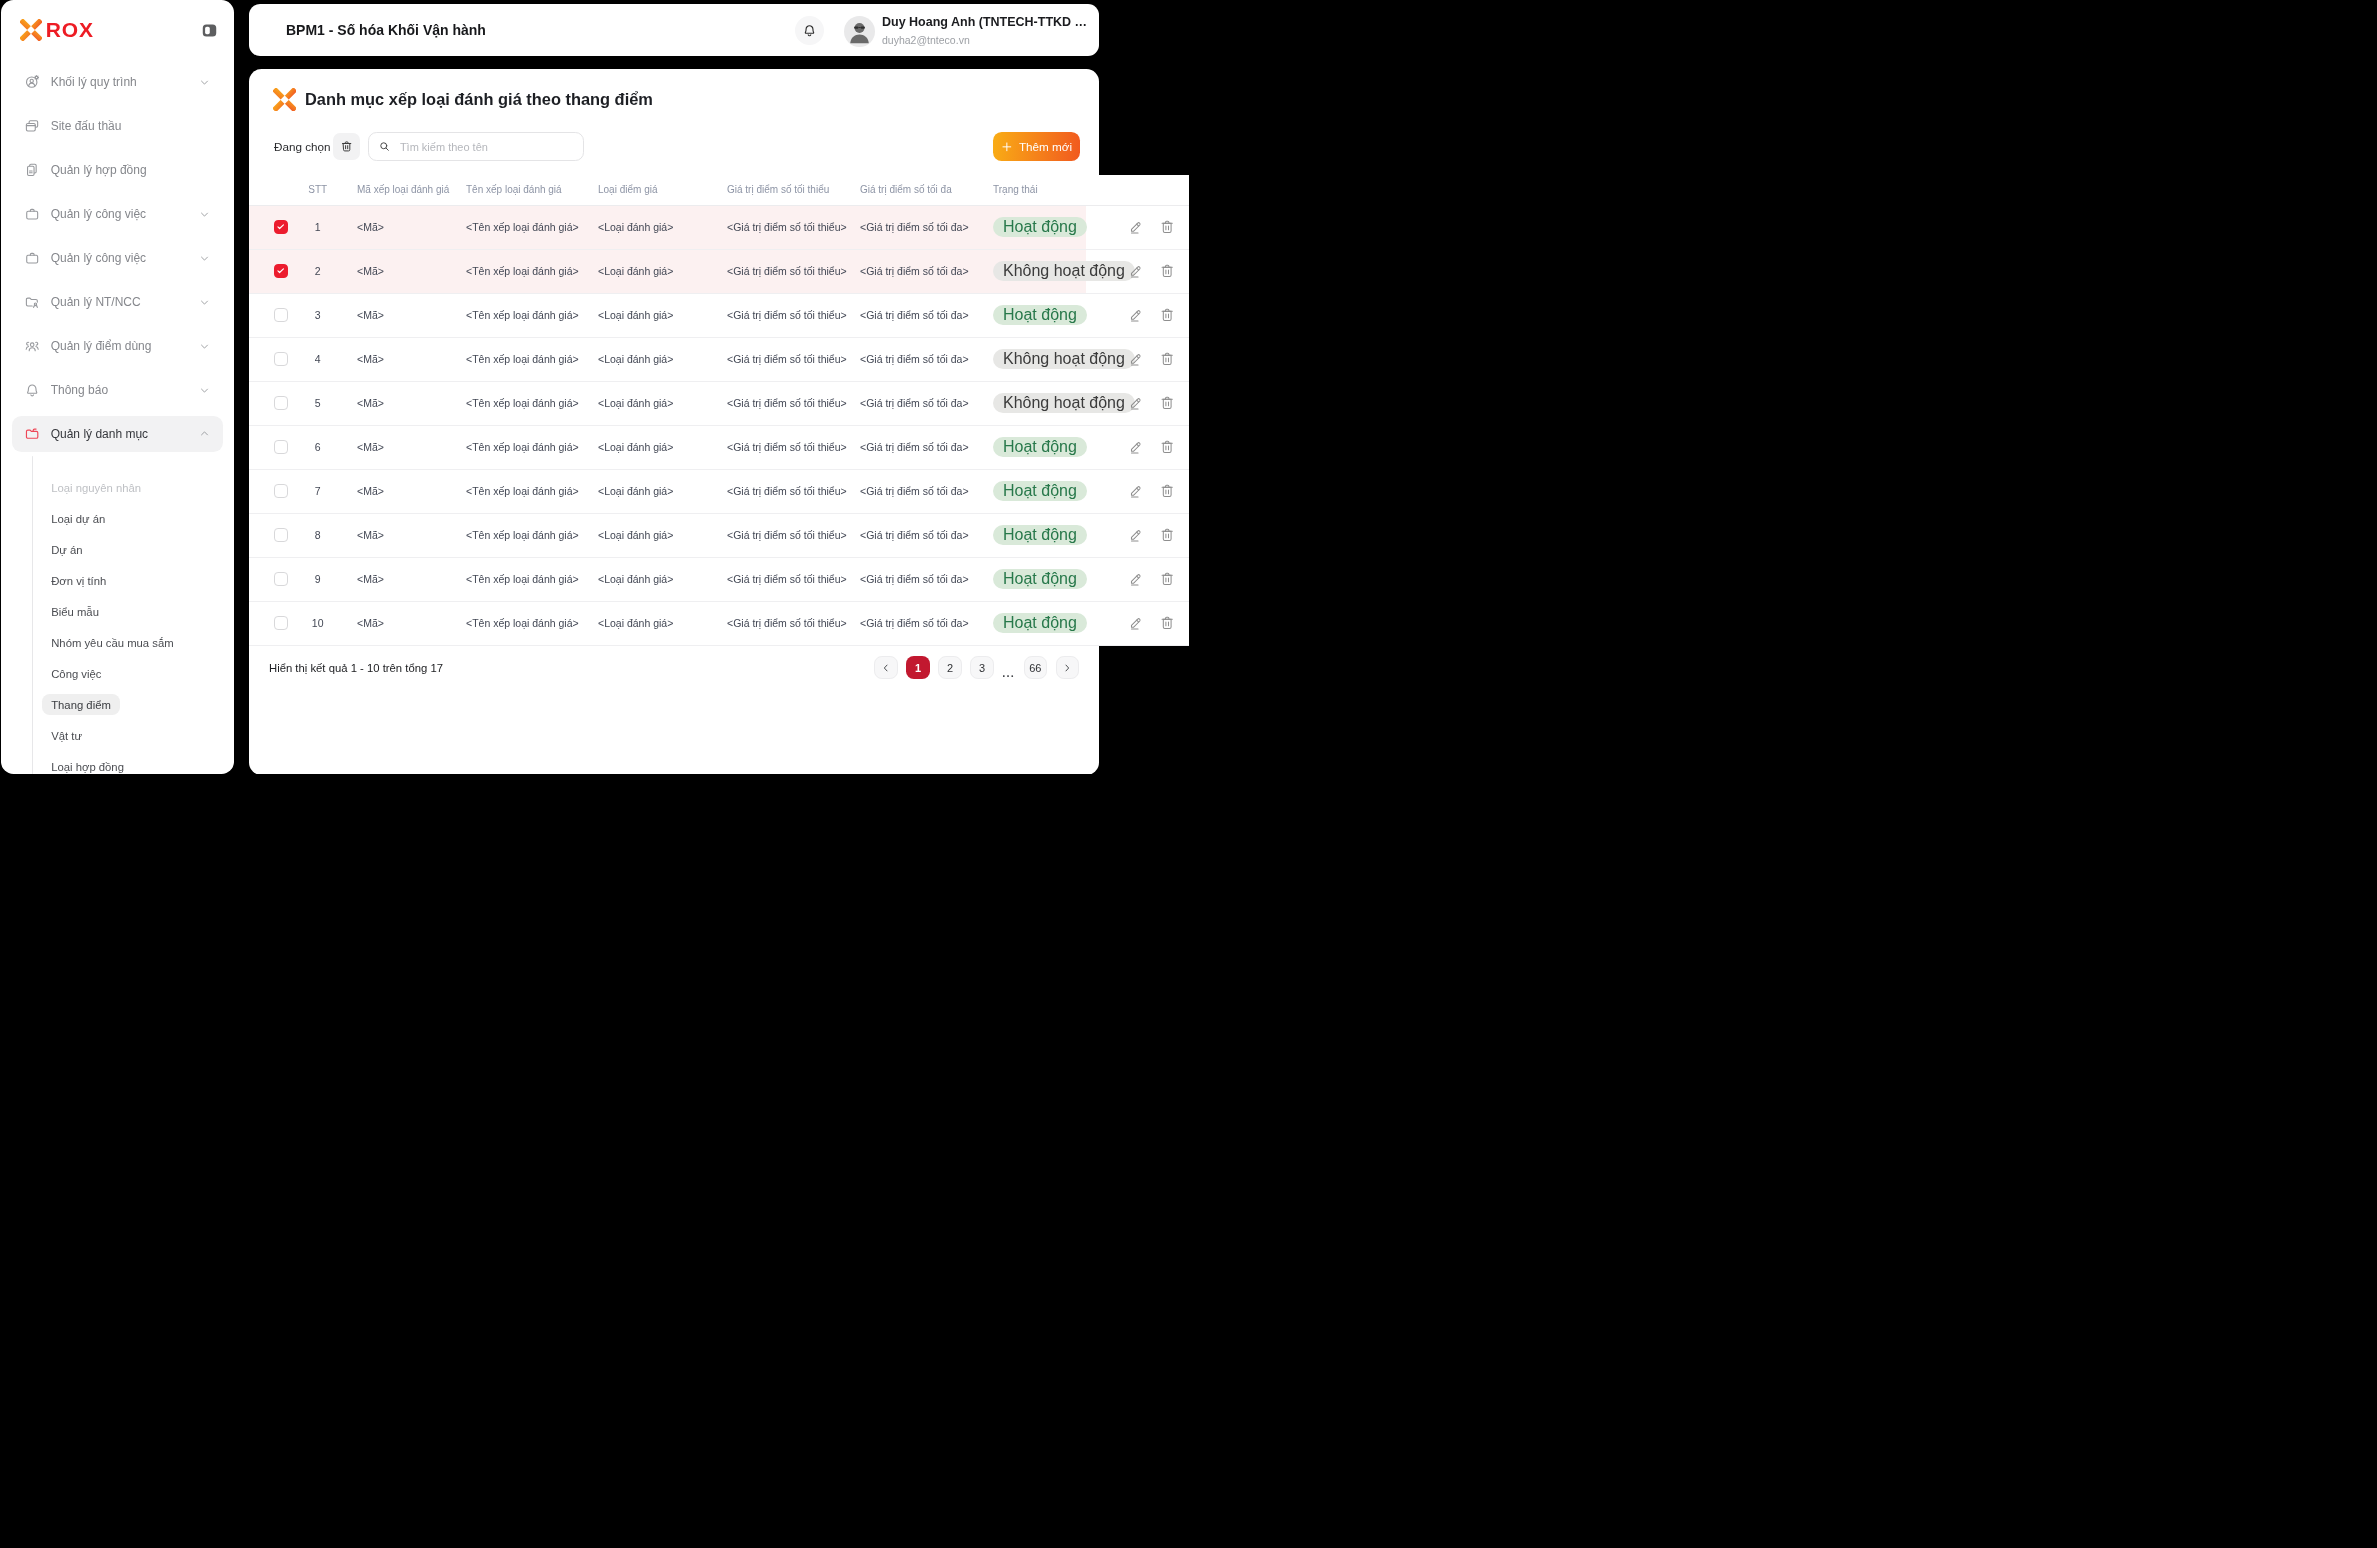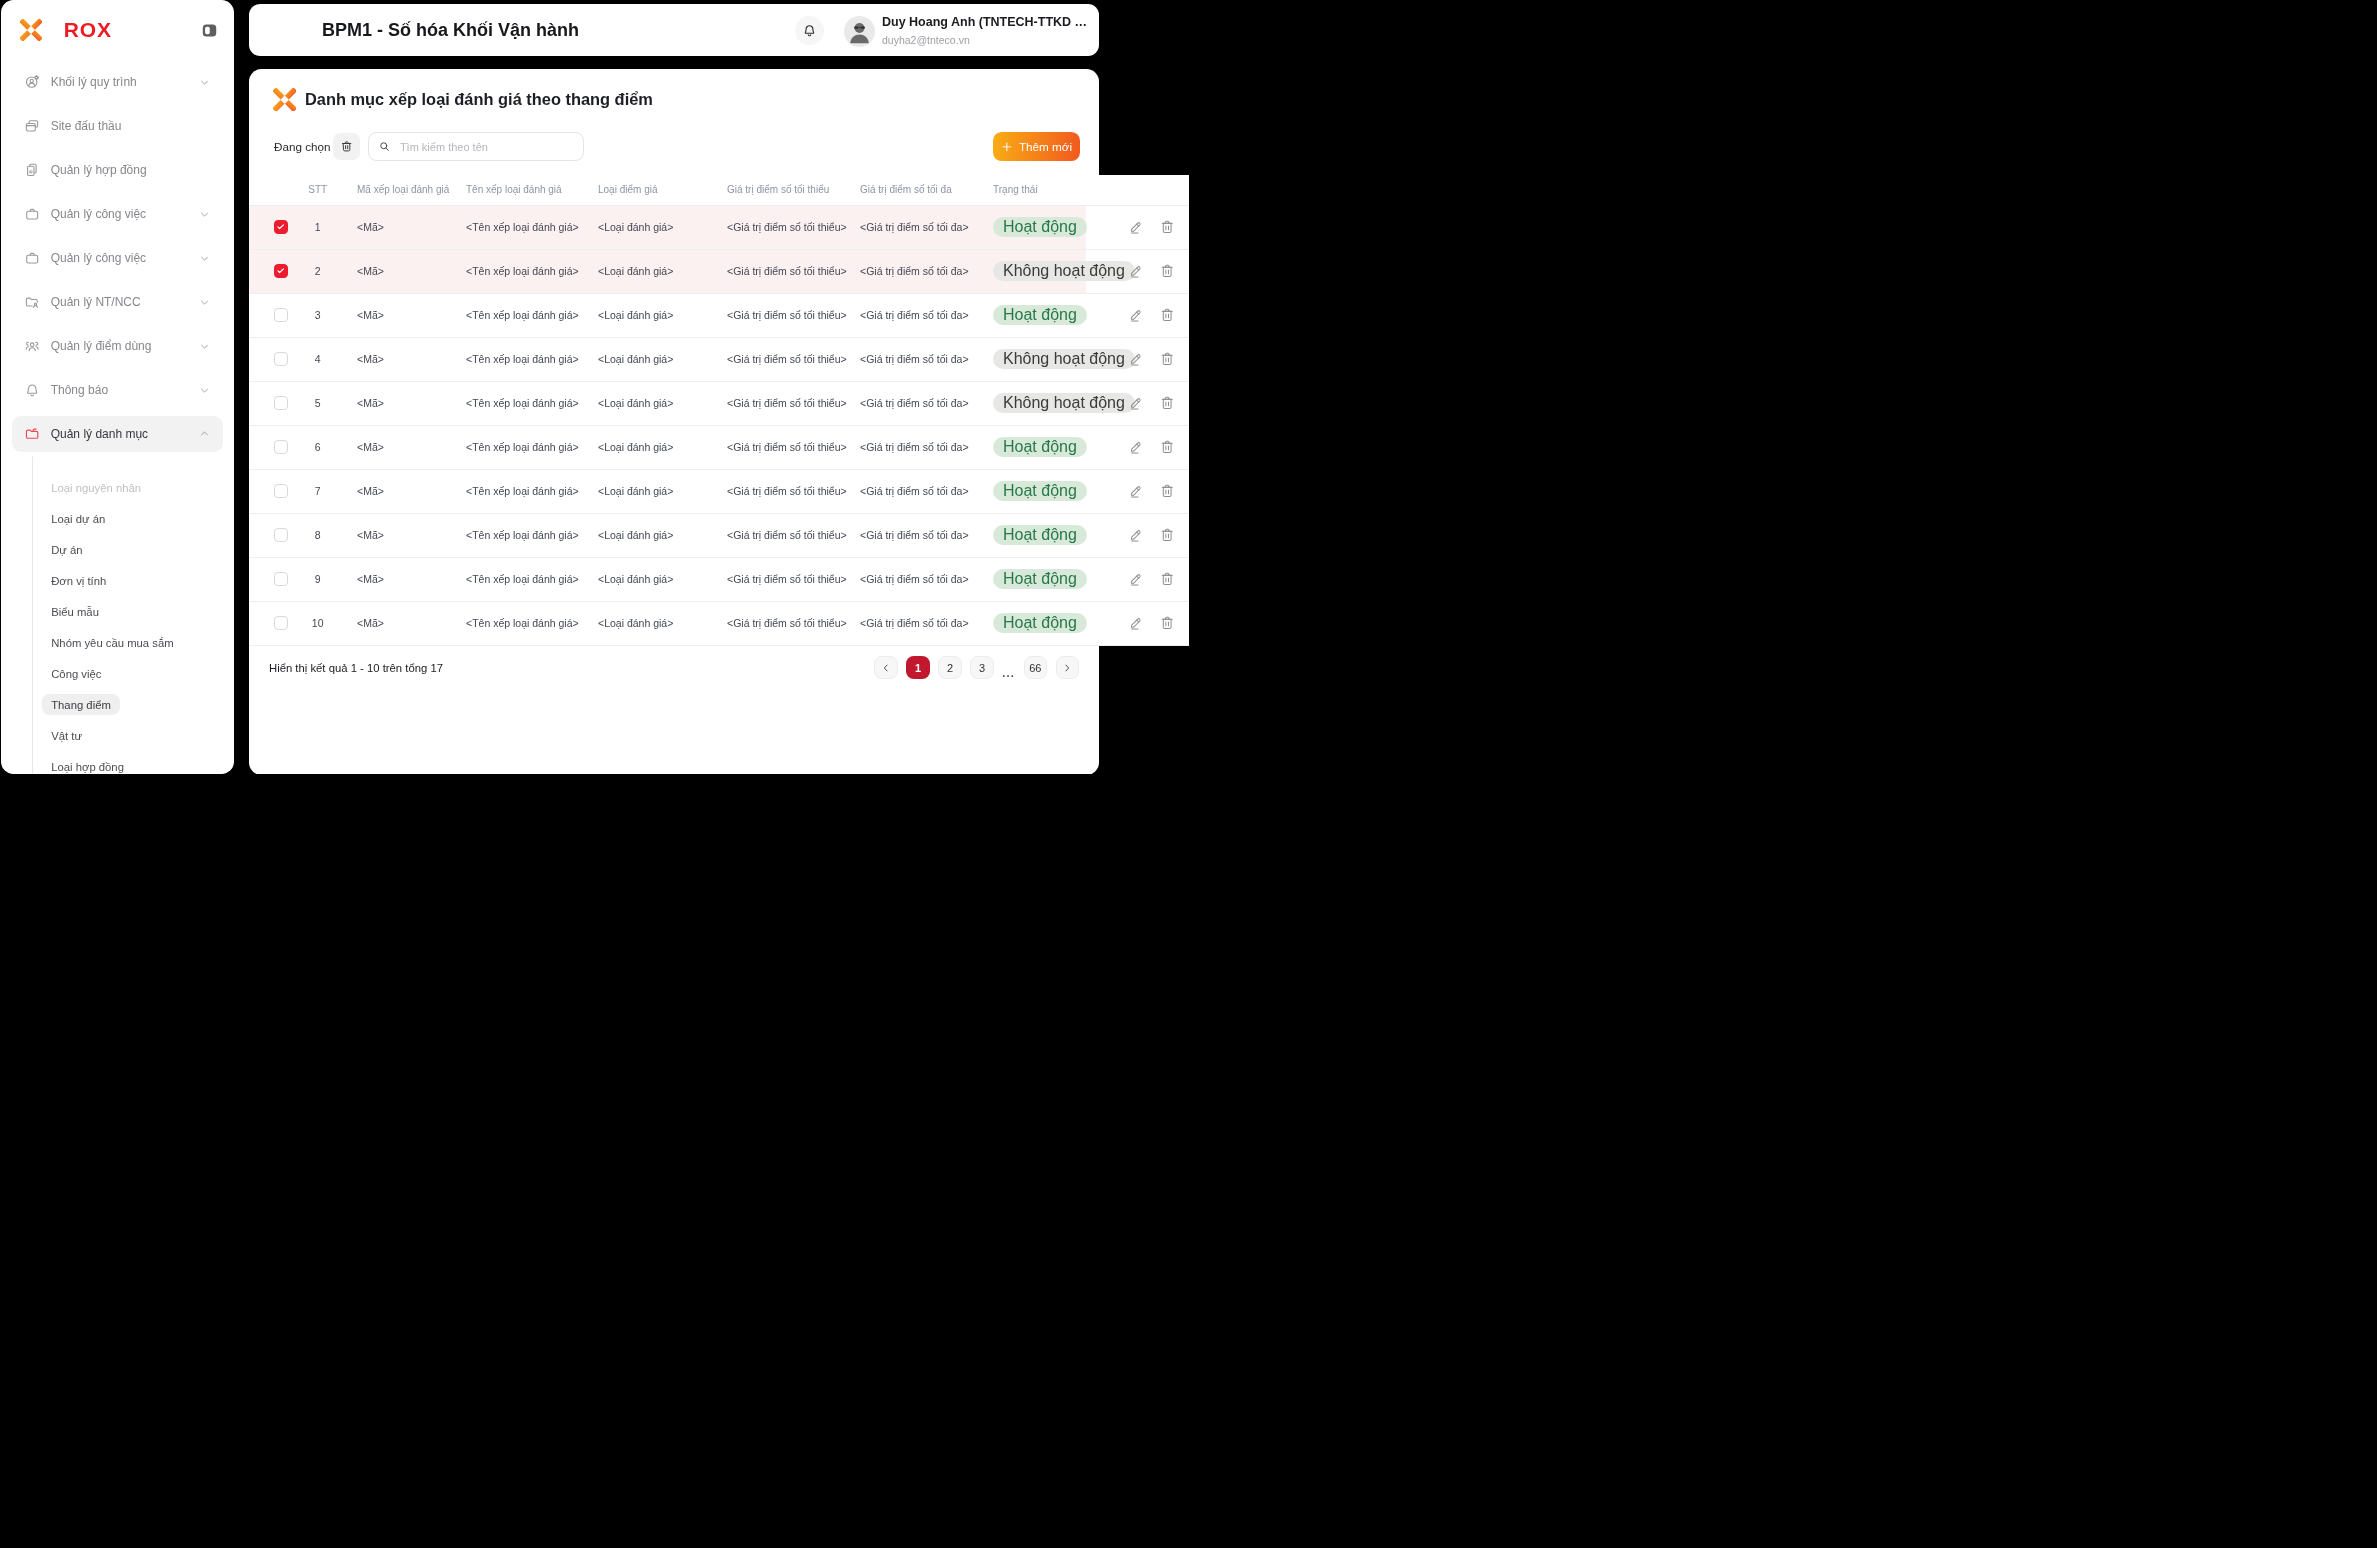--- a/index.html
+++ b/index.html
@@ -4,42 +4,42 @@
 <style>
   html,body{margin:0;padding:0;background:#000;}
   body{font-family:"Liberation Sans","DejaVu Sans",sans-serif;-webkit-font-smoothing:antialiased;}
   .stage{position:relative;width:1189px;height:774px;background:#000;overflow:hidden;}
 
   
   .sidebar{position:absolute;left:0.8px;top:0;width:233px;height:774px;background:#fff;border-radius:12.5px;}
   .logo-row{position:absolute;top:17px;left:19px;right:15.6px;height:26.5px;display:flex;align-items:center;}
   .logo-x{width:22px;height:22px;display:inline-flex;}
   .logo-x svg{width:22px;height:22px;}
-  .logo-text{font-size:21px;font-weight:800;color:#ED1C24;letter-spacing:0.8px;margin-left:22px;line-height:26.5px;}
+  .logo-text{font-size:21px;font-weight:800;color:#ED1C24;letter-spacing:0.8px;margin-left:4px;line-height:26.5px;}
   .collapse-btn{margin-left:auto;width:17px;height:17px;display:inline-flex;cursor:pointer;}
   .nav{position:absolute;top:60px;left:11px;right:11px;}
   .nav-item{height:44px;display:flex;align-items:center;padding:0 12.5px;color:#85878C;cursor:pointer;}
   .nav-item.active{height:36px;margin:3.9px 0;background:#F2F2F3;border-radius:9.4px;color:#35373C;}
   .nav-ic{width:16.4px;height:16.4px;display:inline-flex;flex:none;}
   .nav-ic svg{width:16.4px;height:16.4px;}
   .nav-label{margin-left:10px;font-size:12px;white-space:nowrap;overflow:hidden;}
   .nav-item.active .nav-label{font-weight:500;}
   .nav-chev{margin-left:auto;width:11px;height:11px;display:inline-flex;color:#97999D;}
   .nav-chev svg{width:11px;height:11px;}
   .nav-chev.up svg{transform:rotate(180deg);}
   .subnav{position:absolute;top:472px;left:11px;right:11px;}
   .guide-line{position:absolute;left:31px;top:456px;height:318px;width:1.6px;background:#E7E7E9;border-radius:0.8px;}
   .sub-item{height:31px;display:flex;align-items:center;padding-left:30px;cursor:pointer;}
   .sub-label{font-size:11.3px;color:#4B4D52;padding:4.7px 9.4px;border-radius:7.8px;white-space:nowrap;}
   .sub-item.dimmed .sub-label{color:#BFC1C5;}
   .sub-item.selected .sub-label{background:#EFEFEF;color:#3A3C40;}
 
   
   .header-card{position:absolute;left:249px;top:3.9px;width:850px;height:52px;background:#fff;border-radius:11px;}
-  .hdr-title{position:absolute;left:37px;top:0;height:52px;line-height:52px;font-size:18px;font-weight:700;color:#17181B;margin-left:36px;}
+  .hdr-title{position:absolute;left:37px;top:0;height:52px;line-height:52px;font-size:14px;font-weight:700;color:#17181B;}
   .bell-wrap{position:absolute;left:546px;top:11.7px;width:29px;height:29px;border-radius:50%;background:#F6F6F7;display:flex;align-items:center;justify-content:center;cursor:pointer;}
   .bell-wrap svg{width:15px;height:15px;}
   .avatar{position:absolute;left:595px;top:12.5px;width:31px;height:31px;border-radius:50%;background:#E9E9EA;overflow:hidden;cursor:pointer;}
   .user-name{position:absolute;left:633px;top:11px;font-size:12.5px;font-weight:700;color:#1B1C1F;max-width:207px;white-space:nowrap;overflow:hidden;text-overflow:ellipsis;}
   .user-email{position:absolute;left:633px;top:30px;font-size:10.5px;color:#9DA0A5;}
 
   
   .main-card{position:absolute;left:249px;top:69px;width:850px;height:706px;background:#fff;border-radius:12.5px;}
   .page-head{position:absolute;top:19px;left:24px;display:flex;align-items:center;gap:8.6px;}
   .page-head .ic{width:23.4px;height:23.4px;display:inline-flex;}

